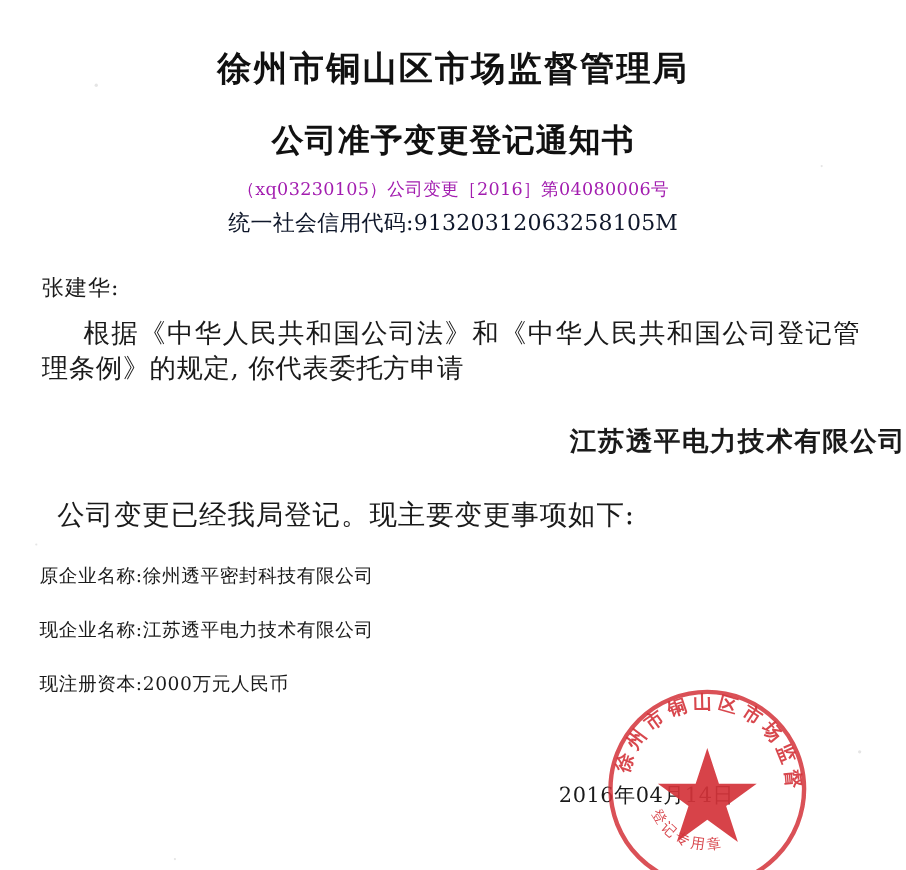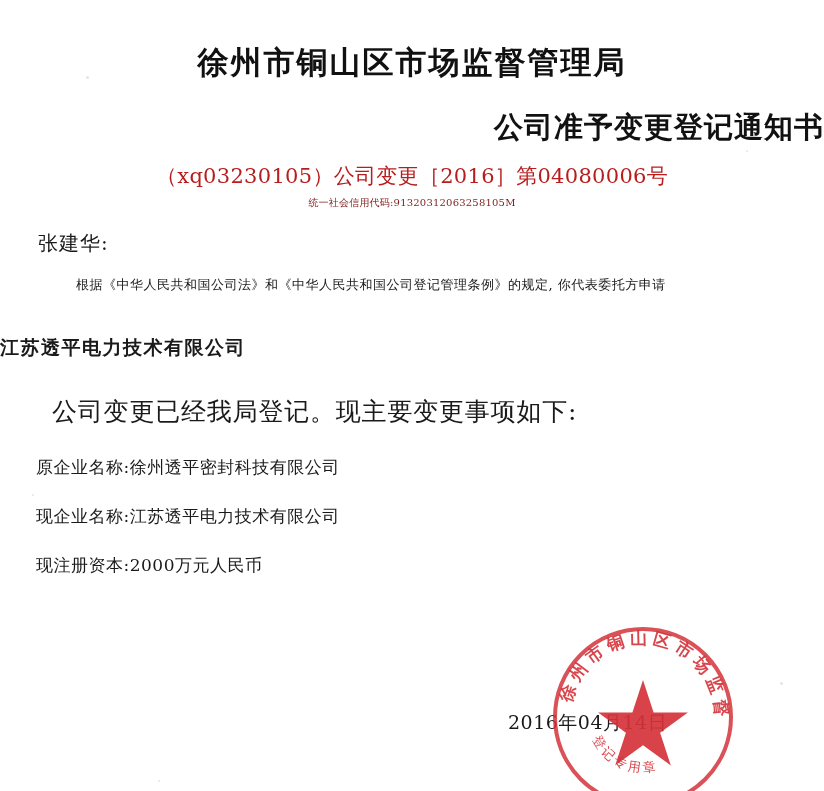--- a/index.html
+++ b/index.html
@@ -25,65 +25,65 @@
   .org-title {
     text-align: center;
     font-family: "DejaVu Serif", "Liberation Serif", serif;
     font-weight: bold;
     font-size: 31px;
     letter-spacing: 2px;
     margin-top: 42px;
     color: #111;
   }
   .doc-title {
-    text-align: right;
+    text-align: center;
     font-family: "DejaVu Serif", "Liberation Serif", serif;
     font-weight: bold;
     font-size: 29px;
     letter-spacing: 1px;
     margin-top: 24px;
     color: #111;
   }
   .doc-number {
     text-align: center;
-    font-size: 21px;
+    font-size: 16px;
     margin-top: 14px;
-    color: #b91c1c;
+    color: #a21caf;
     letter-spacing: 0.3px;
   }
   .credit-code {
     text-align: center;
-    font-size: 10px;
+    font-size: 20px;
     margin-top: 6px;
-    color: #7f1d1d;
+    color: #0f172a;
     letter-spacing: 0.2px;
   }
 
   .addressee {
-    margin-top: 20px;
+    margin-top: 32px;
     margin-left: 38px;
     font-size: 20px;
     letter-spacing: 1px;
   }
 
   .body-para {
     margin-top: 12px;
     margin-left: 38px;
     margin-right: 42px;
-    font-size: 13px;
+    font-size: 24px;
     line-height: 32px;
     text-indent: 38px;
     text-align: justify;
     letter-spacing: 0.5px;
   }
 
   .company-name {
-    text-align: left;
+    text-align: right;
     font-weight: bold;
-    font-size: 19px;
+    font-size: 24px;
     margin-top: 34px;
     letter-spacing: 1.5px;
   }
 
   .registered-line {
     margin-top: 34px;
     margin-left: 52px;
     font-size: 25px;
     letter-spacing: 0.8px;
   }

